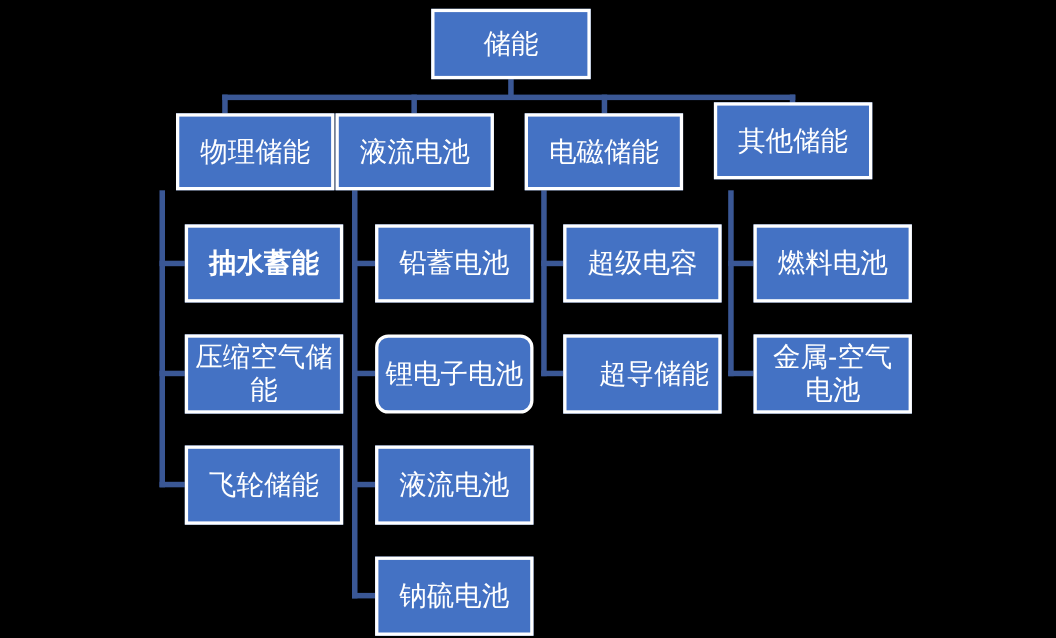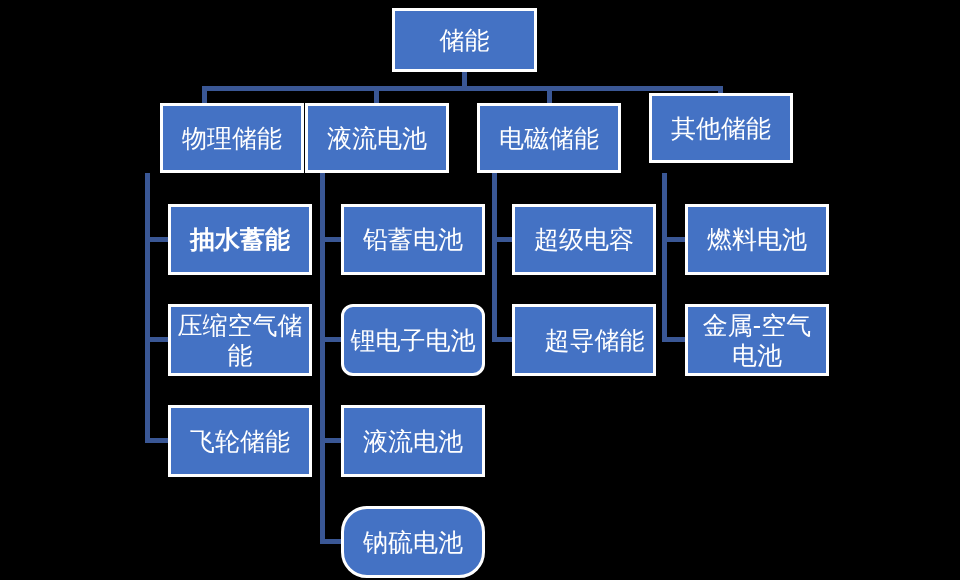--- a/index.html
+++ b/index.html
@@ -89,21 +89,21 @@
 
   <div class="node" style="left:341px;top:204px;width:144px;height:71px;">
     <span>铅蓄电池</span>
   </div>
   <div class="node" style="left:341px;top:304px;width:144px;height:72px;border-radius:12px;">
     <span>锂电子电池</span>
   </div>
   <div class="node" style="left:341px;top:405px;width:144px;height:72px;">
     <span>液流电池</span>
   </div>
-  <div class="node" style="left:341px;top:506px;width:144px;height:72px;border-radius:26px;">
+  <div class="node" style="left:341px;top:506px;width:144px;height:72px;">
     <span>钠硫电池</span>
   </div>
 
   <div class="node" style="left:512px;top:204px;width:144px;height:71px;">
     <span>超级电容</span>
   </div>
   <div class="node" style="left:512px;top:304px;width:144px;height:72px;padding-left:24px;">
     <span>超导储能</span>
   </div>
 

